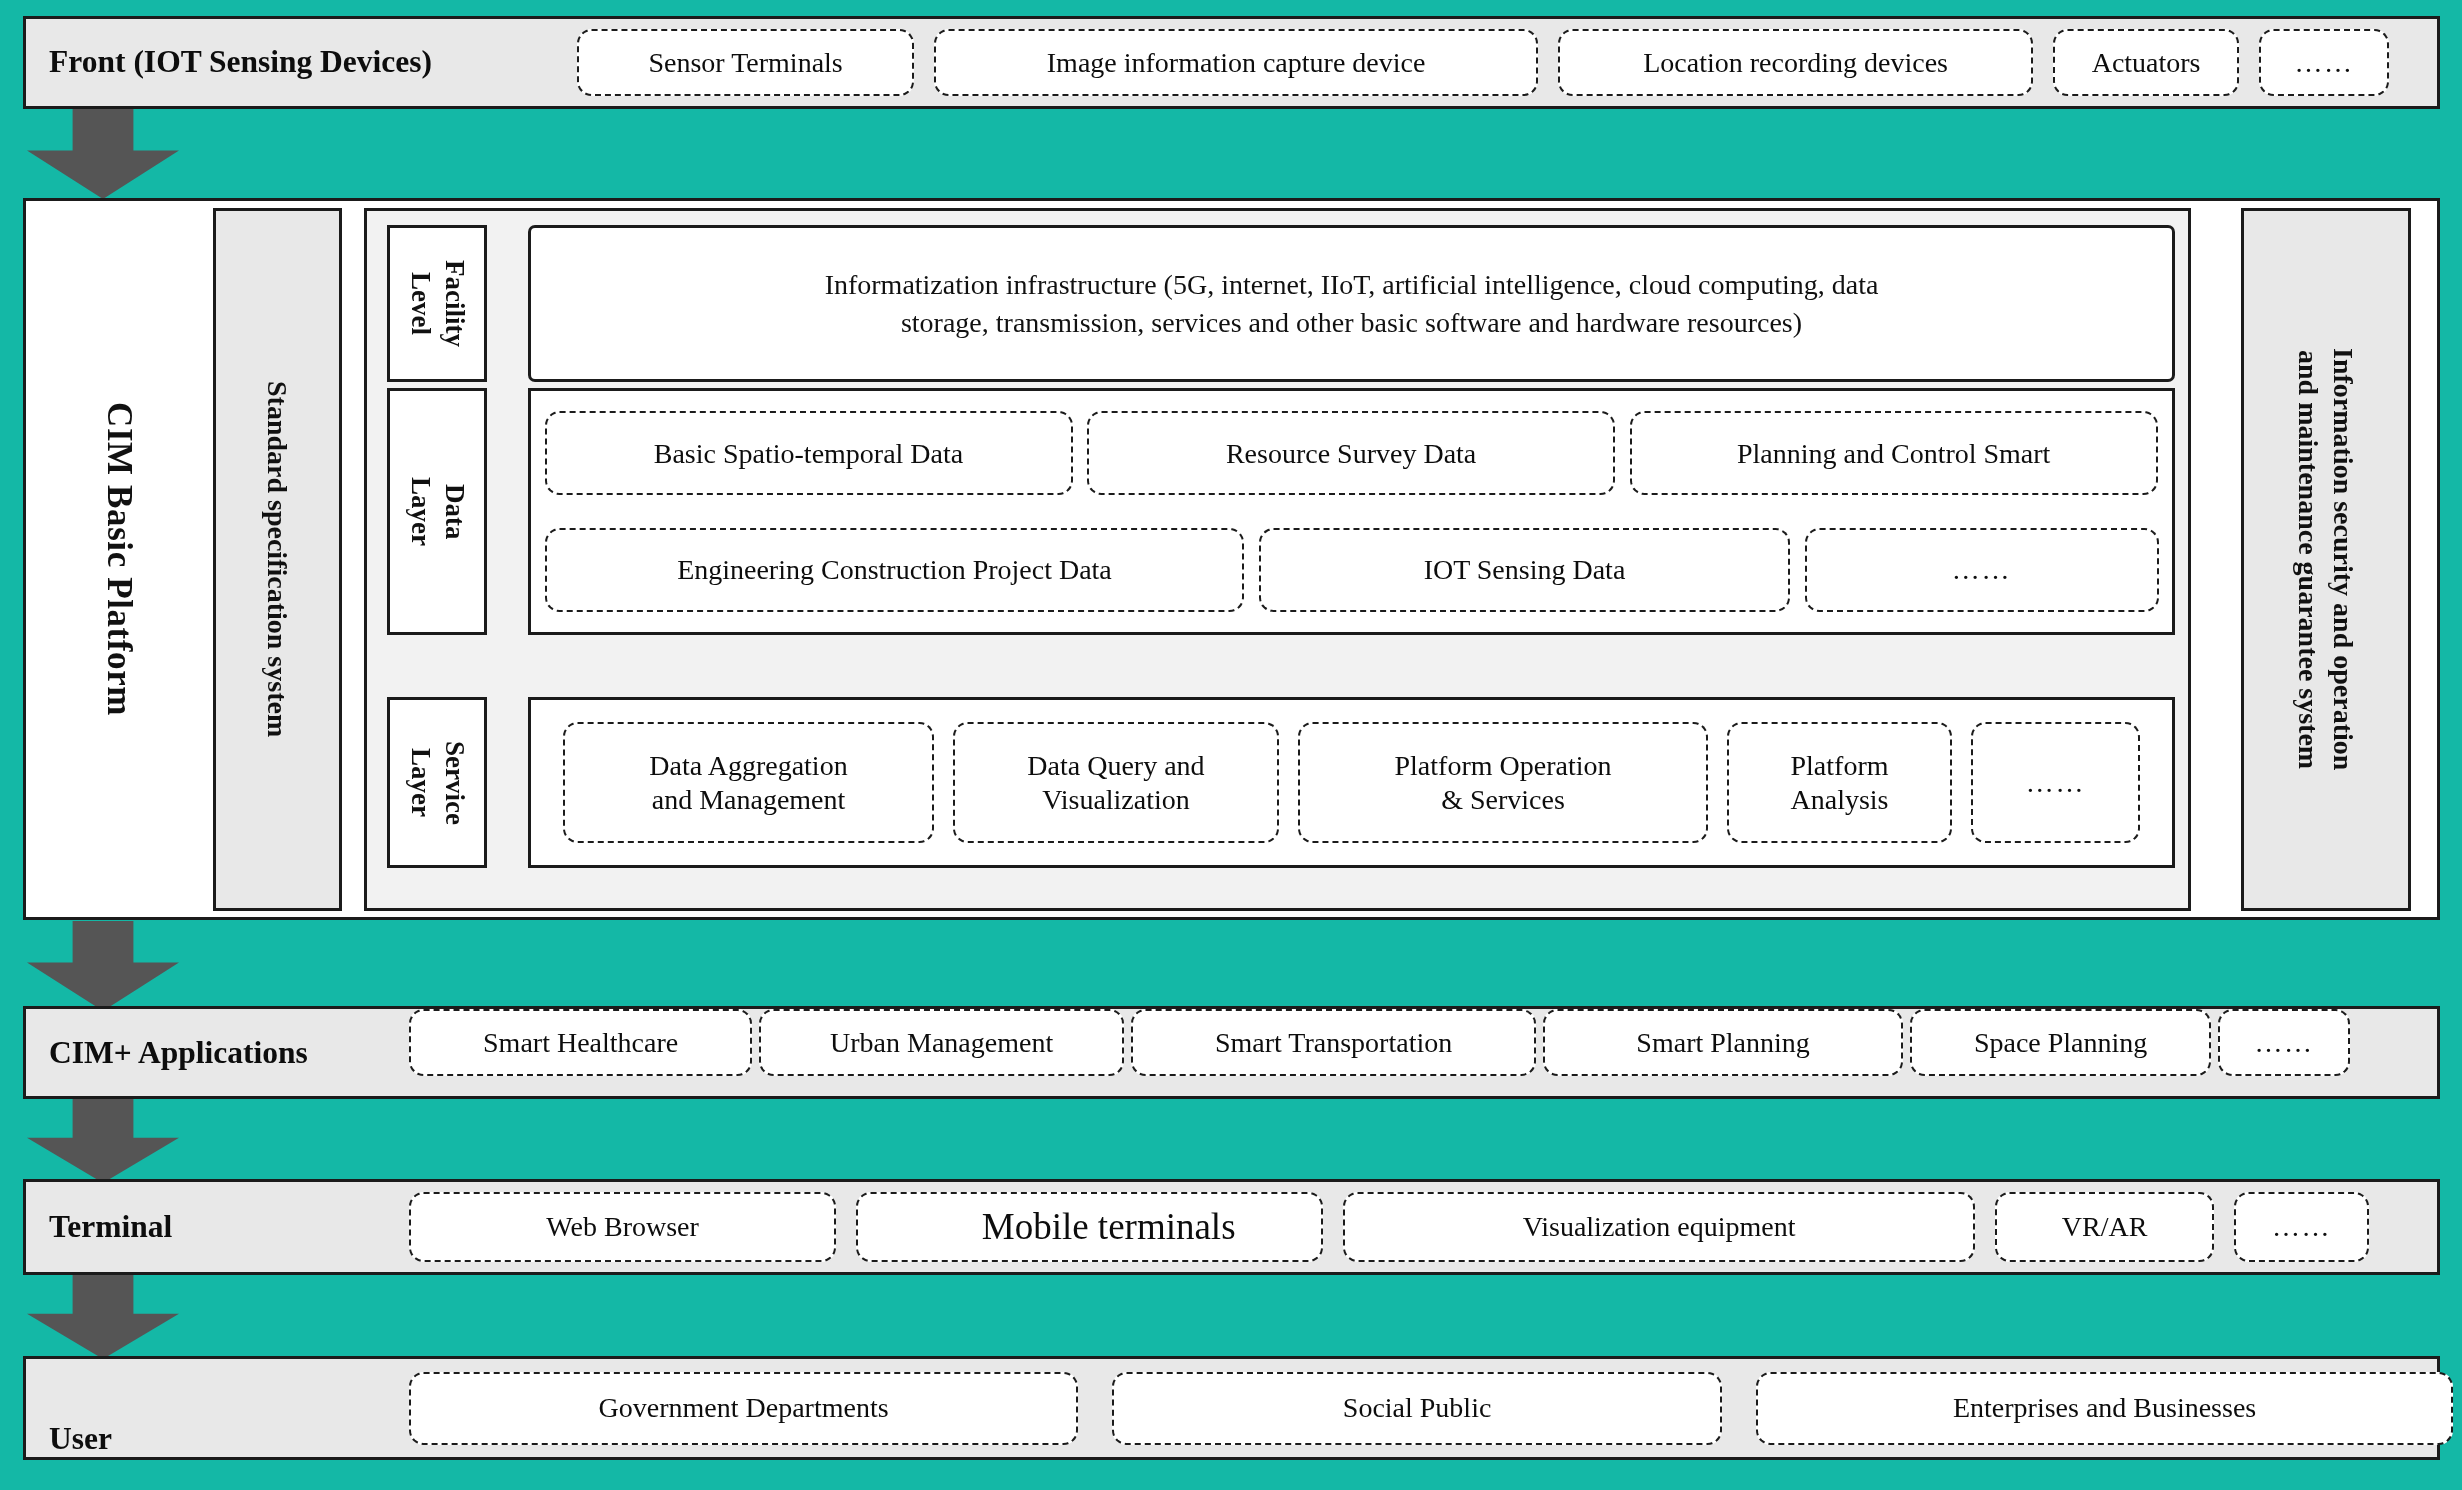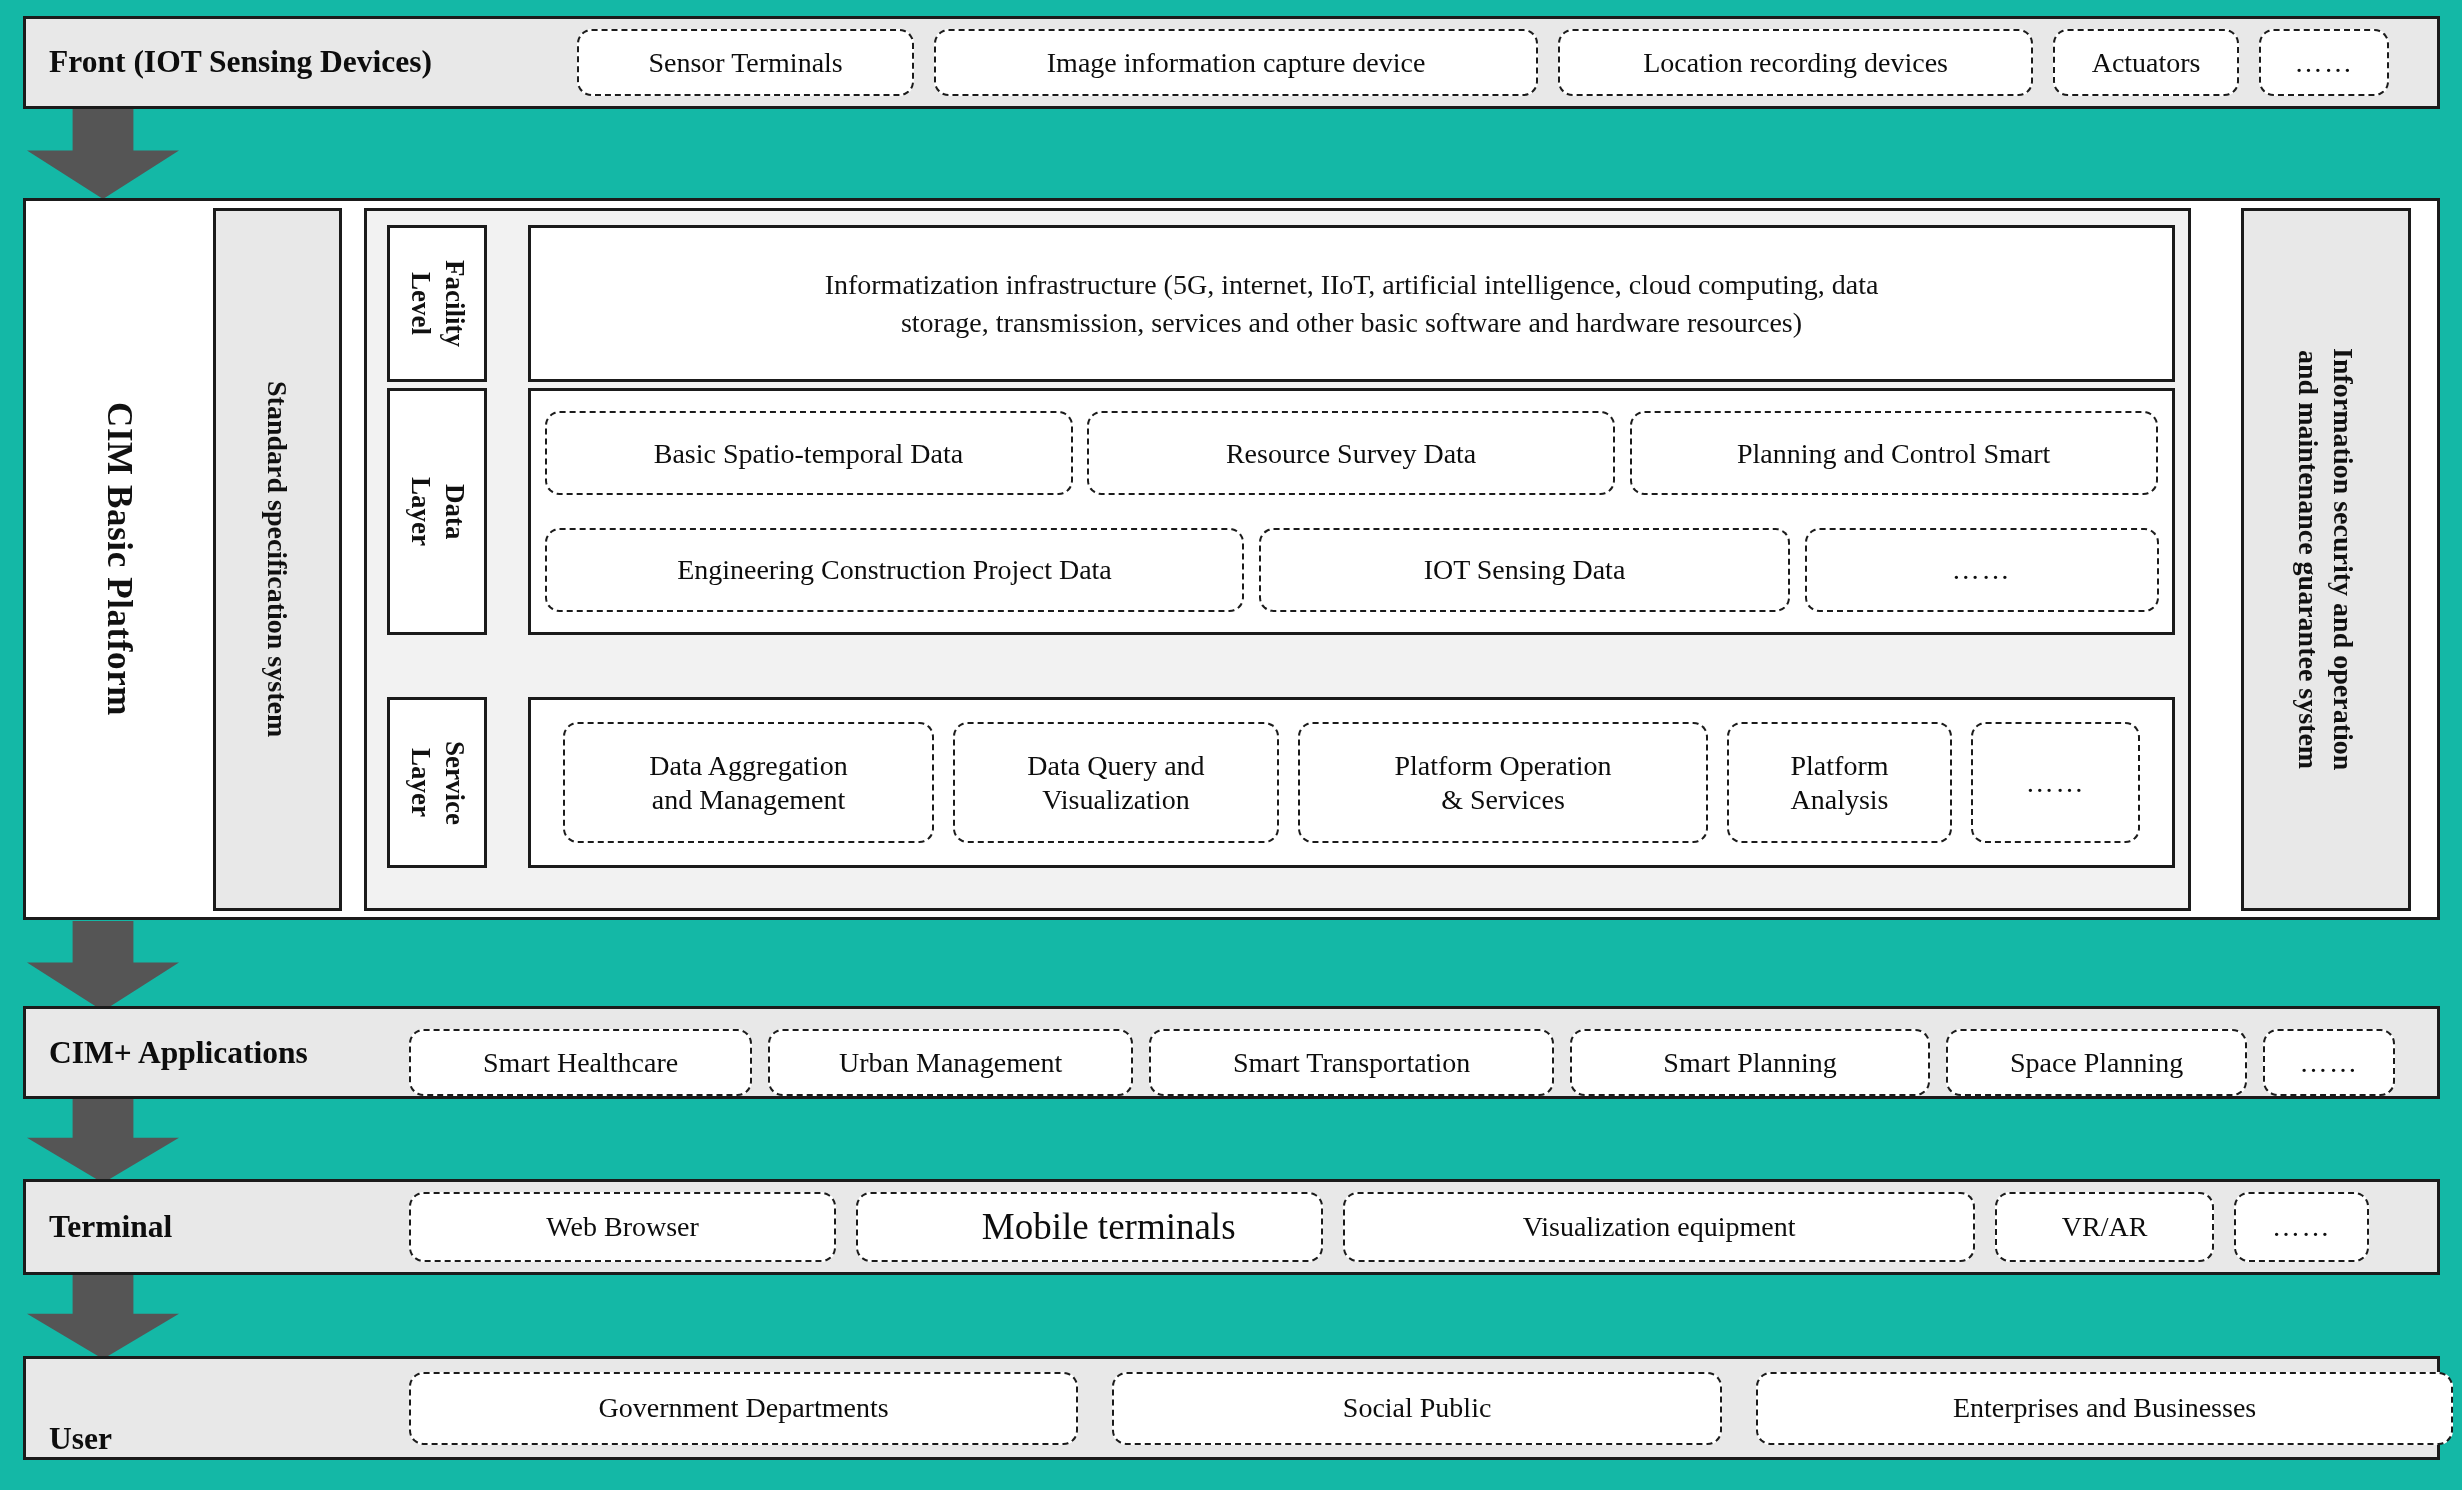--- a/index.html
+++ b/index.html
@@ -118,20 +118,21 @@
     box-sizing:border-box;
     display:flex;
     align-items:center;
     justify-content:center;
   }
   .layer-body.plain{
     flex-direction:column;
     text-align:center;
     line-height:1.35;
     padding:0 33px;
+    border-radius:7px;
   }
   .rowflex{
     width:100%;height:100%;
     display:flex;flex-direction:column;
     justify-content:center;
     gap:8px;
     padding:7.9px 13.5px;
     box-sizing:border-box;
   }
   .subrow{
@@ -227,21 +228,21 @@
     <span class="vert" style="font-size:28px; text-align:center;">
       <span>Information security and operation</span><br>
       <span>and maintenance guarantee system</span>
     </span>
   </div>
 
   <div class="arrow" style="left:27px; top:921px; width:152px; height:90px;"></div>
 
   <div class="band" style="left:22.5px; top:1006px; width:2417px; height:93px; padding-left:23.6px;">
     <div class="band-title" style="font-size:31.5px; width:360px;">CIM+ Applications</div>
-    <div class="band-items" style="gap:16px; align-items:flex-end;">
+    <div class="band-items" style="gap:7px; align-items:flex-start;">
       <div class="chip" style="width:343px; height:67px; font-size:28px;">Smart Healthcare</div>
       <div class="chip" style="width:365px; height:67px; font-size:28px;">Urban Management</div>
       <div class="chip" style="width:405px; height:67px; font-size:28px;">Smart Transportation</div>
       <div class="chip" style="width:360px; height:67px; font-size:28px;">Smart Planning</div>
       <div class="chip" style="width:301px; height:67px; font-size:28px;">Space Planning</div>
       <div class="chip ell" style="width:132px; height:67px; font-size:28px;">……</div>
     </div>
   </div>
 
   <div class="arrow" style="left:27px; top:1099px; width:152px; height:84px;"></div>

